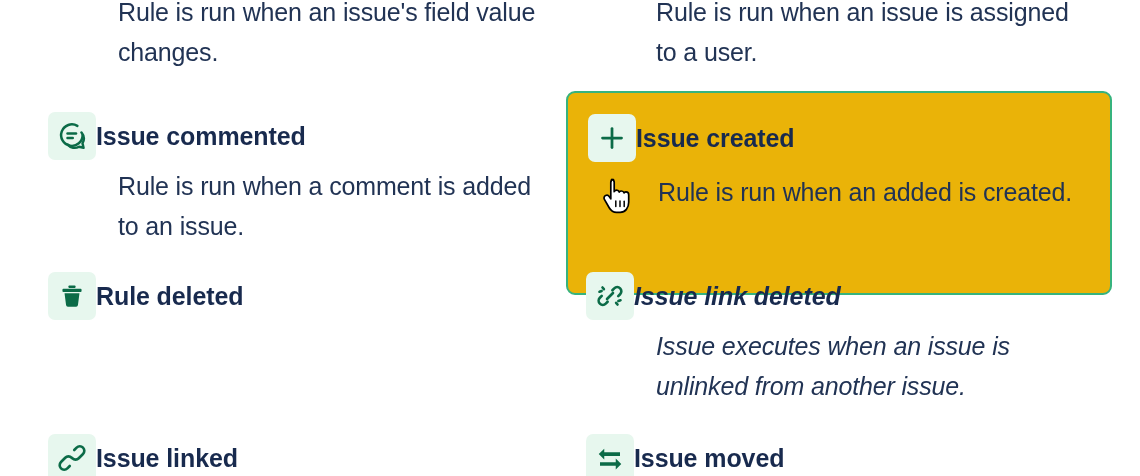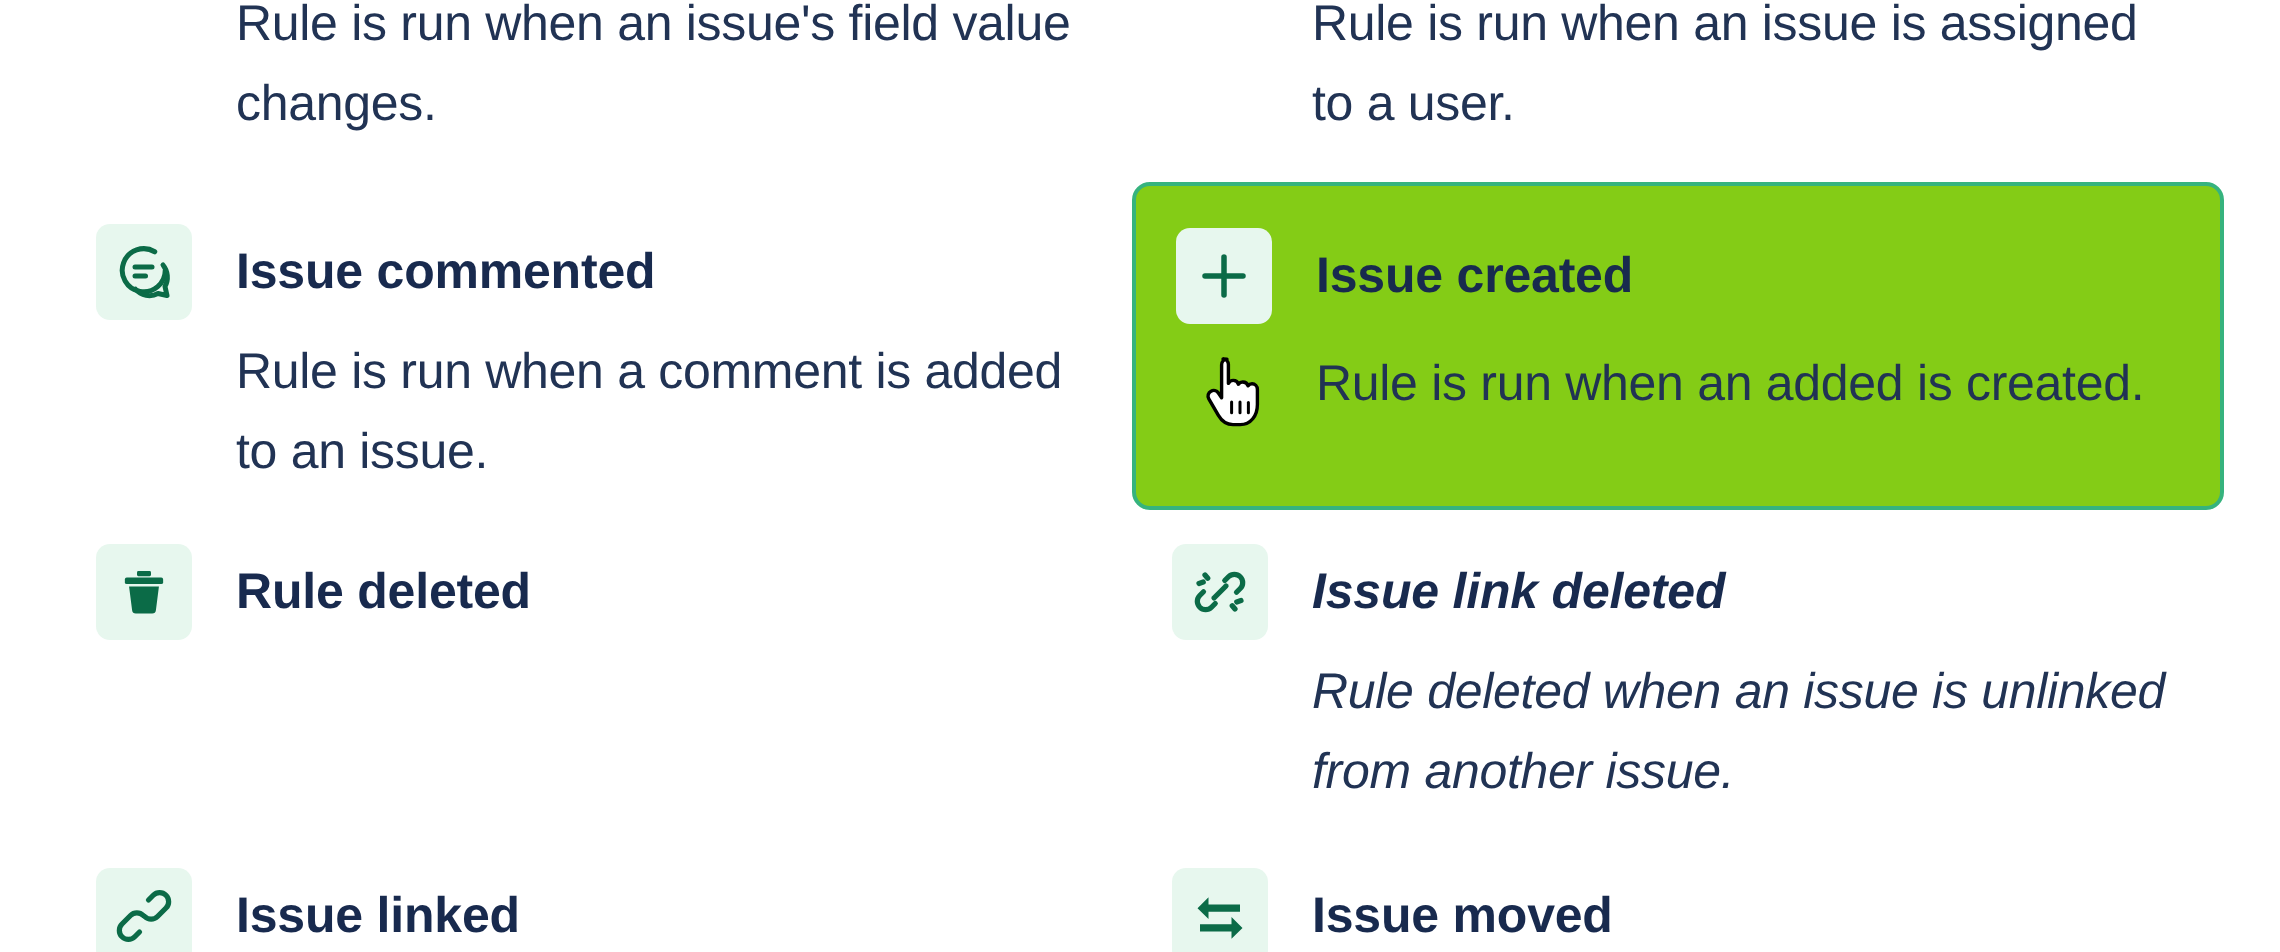--- a/index.html
+++ b/index.html
@@ -23,21 +23,20 @@
   }
 
   
   .trigger {
     position: absolute;
     box-sizing: border-box;
   }
   .trigger-head {
     display: flex;
     align-items: center;
-    gap: 22px;
     height: 48px;
   }
   .icon-tile {
     width: 48px;
     height: 48px;
     border-radius: 7px;
     background: #e7f7ee;
     display: flex;
     align-items: center;
     justify-content: center;
@@ -86,25 +85,25 @@
     margin-top: 6px;
     width: 440px;
   }
 
   
   .card-selected {
     position: absolute;
     left: 566px;
     top: 91px;
     width: 546px;
-    height: 164px;
+    height: 204px;
     box-sizing: border-box;
     border: 2px solid #36b37e;
     border-radius: 9px;
-    background: #84cc16;
+    background: #eab308;
   }
   .card-selected .trigger-head {
     position: absolute;
     left: 20px;
     top: 21px;
   }
   .card-selected .trigger-body {
     position: absolute;
     left: 20px;
     top: 73px;
@@ -202,21 +201,21 @@
           <line x1="9.6" y1="14.4" x2="14.4" y2="9.6"></line>
           <line x1="6.0" y1="5.2" x2="7.1" y2="6.5"></line>
           <line x1="16.9" y1="17.5" x2="18.0" y2="18.8"></line>
           <line x1="3.6" y1="8.6" x2="5.3" y2="8.0"></line>
           <line x1="18.7" y1="16.0" x2="20.4" y2="15.4"></line>
         </svg>
       </span>
       <span class="trigger-title">Issue link deleted</span>
     </div>
     <div class="trigger-body">
-      <div class="trigger-desc">Rule deleted when an issue is unlinked from another issue.</div>
+      <div class="trigger-desc">Issue executes when an issue is unlinked from another issue.</div>
     </div>
   </div>
 
   <div class="trigger col-right row-moved">
     <div class="trigger-head">
       <span class="icon-tile">
         <svg width="30" height="30" viewBox="0 0 24 24" fill="#0b6b47">
           <path d="M20 7.4 h-12.6 v-2.9 l-4.4 4.35 4.4 4.35 v-2.9 h12.6 z"></path>
           <path d="M4 18.2 h12.6 v2.9 l4.4 -4.35 -4.4 -4.35 v2.9 h-12.6 z"></path>
         </svg>

